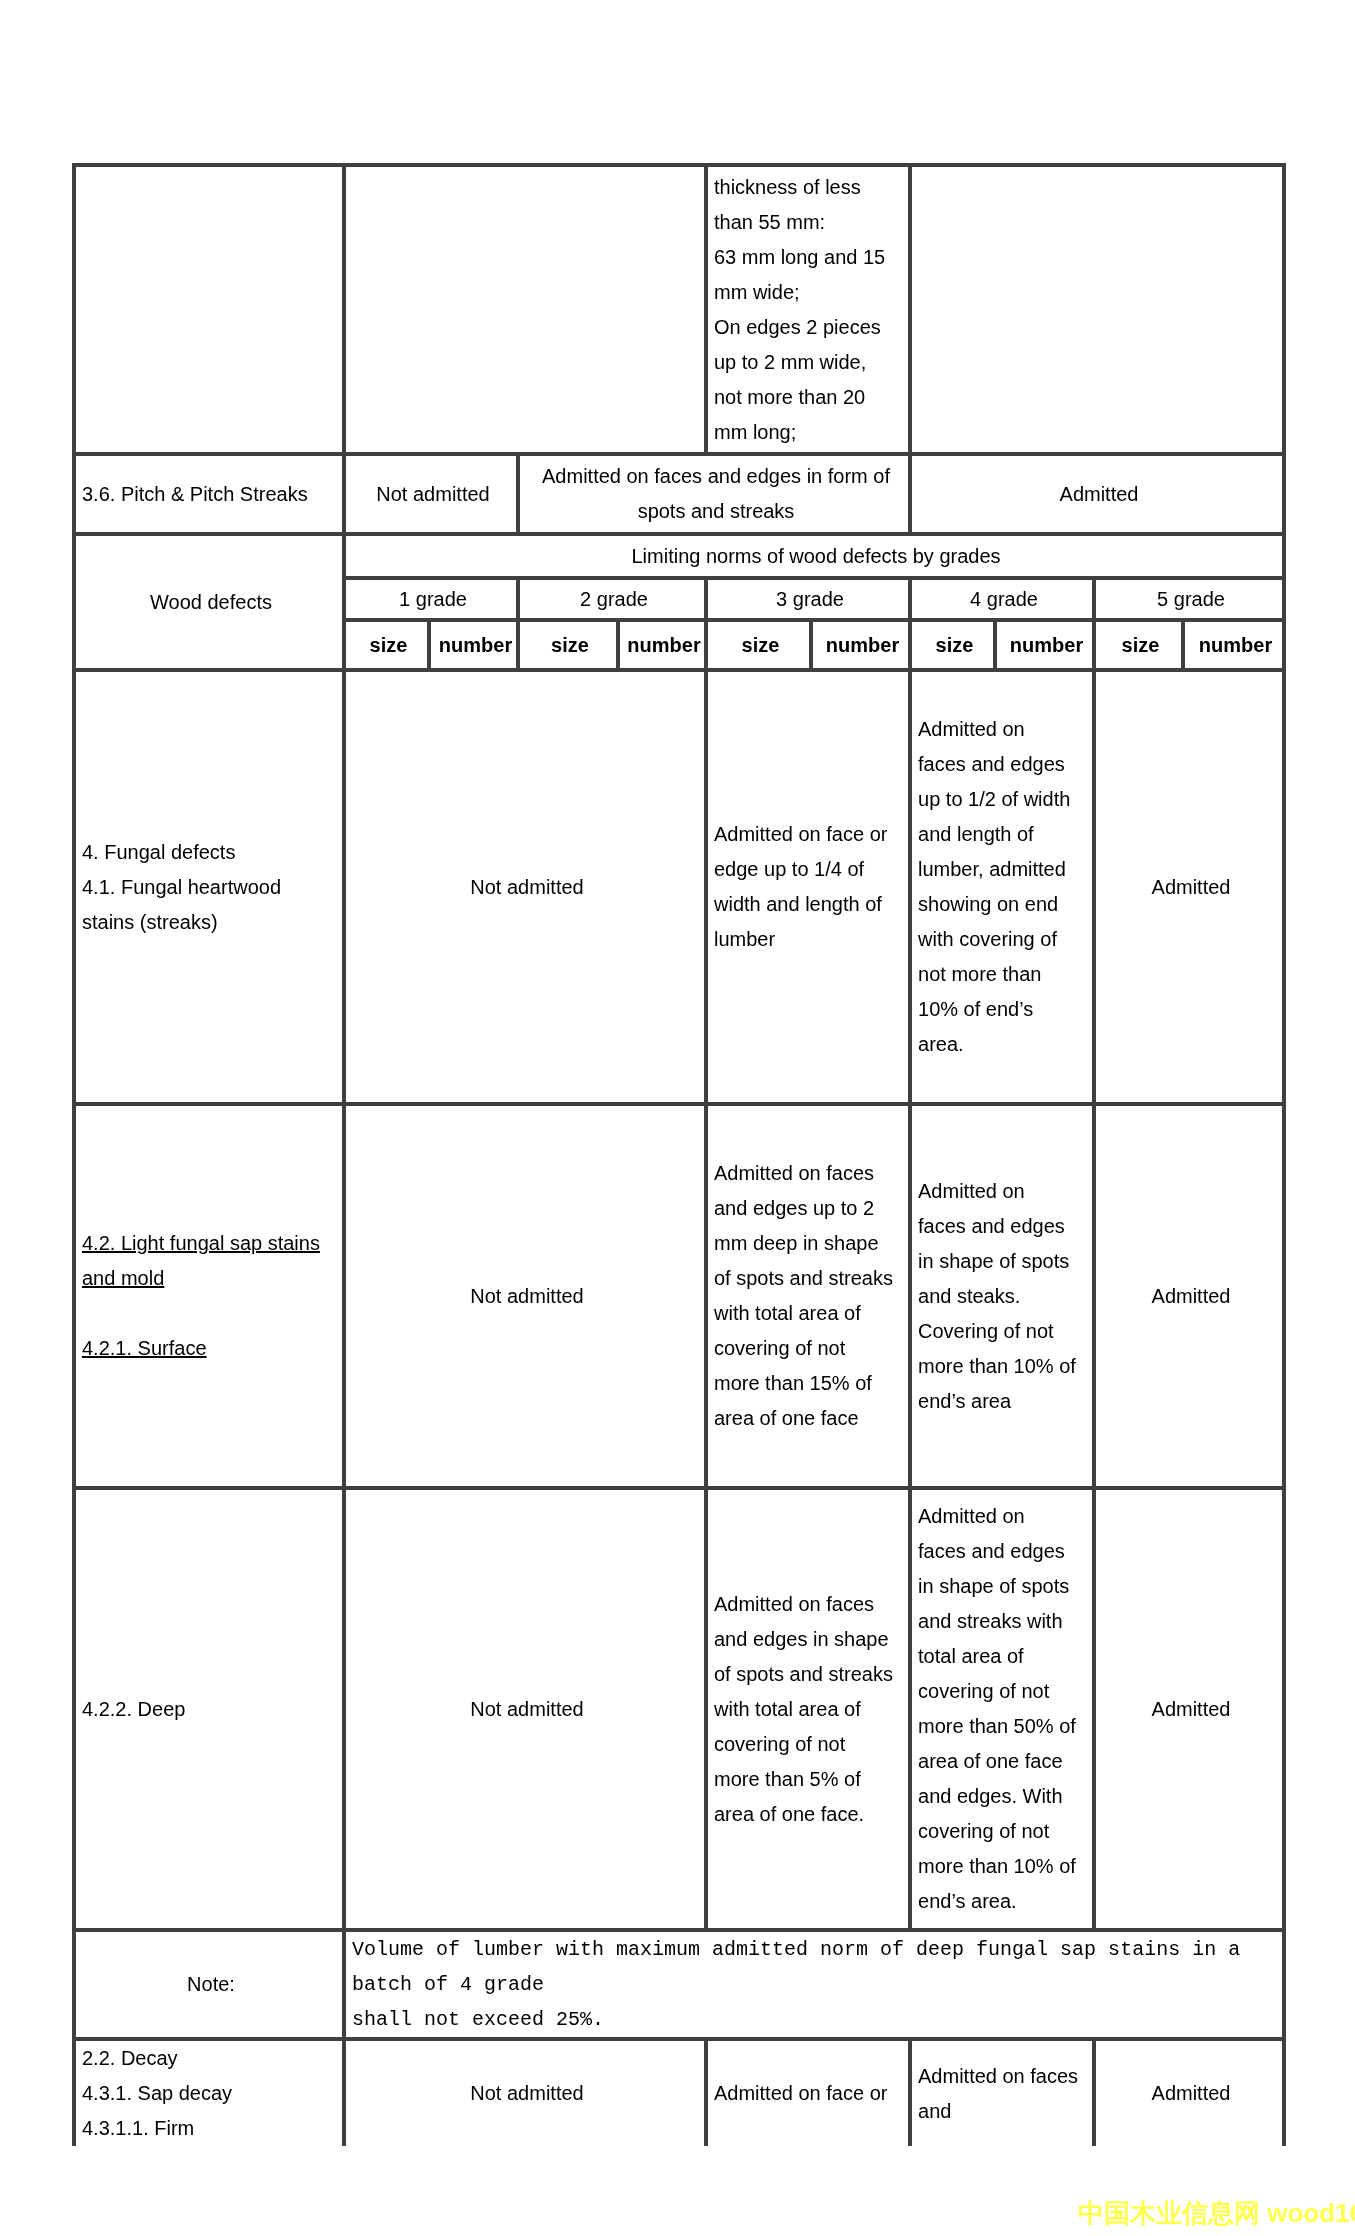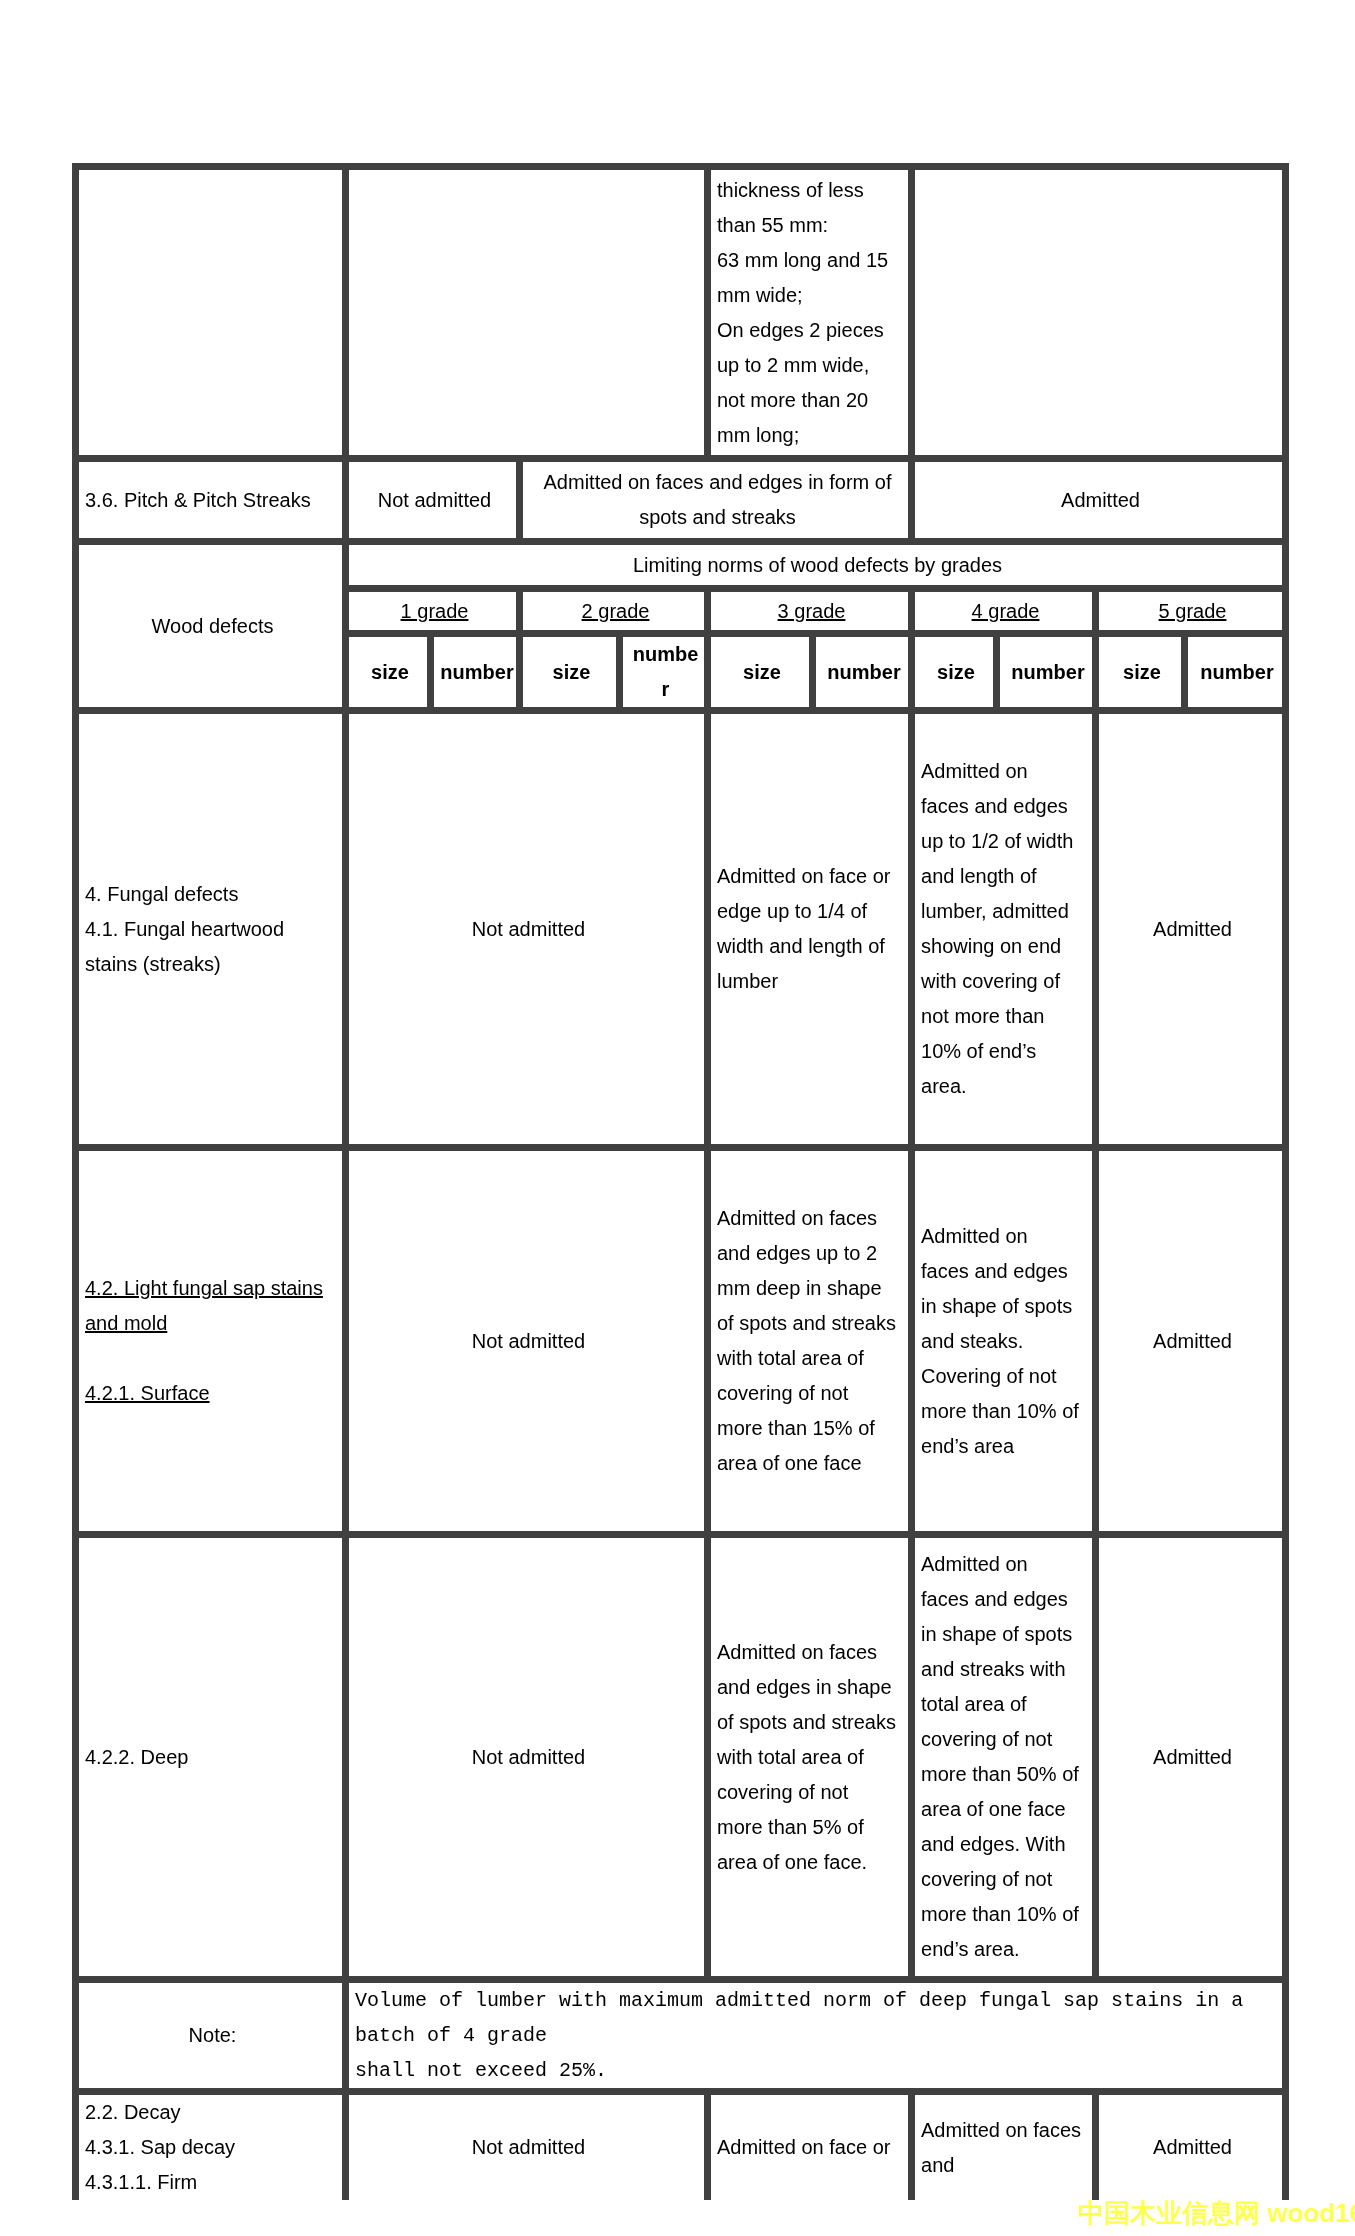--- a/index.html
+++ b/index.html
@@ -12,37 +12,37 @@
     color:#000000;
   }
   table.defects{
     position:absolute;
     left:72px;top:163px;
     width:1211px;
     border-collapse:collapse;
     table-layout:fixed;
   }
   table.defects td{
-    border:7px solid #404040;
+    border:4px solid #404040;
     font-size:20px;
     line-height:35px;
     white-space:pre-line;
     padding:0 2px 0 6px;
     vertical-align:middle;
     overflow:hidden;
     word-wrap:break-word;
   }
   .ctr{text-align:center;padding-left:2px;}
   .vt{vertical-align:top;}
   .vb{vertical-align:bottom;padding-bottom:6px;text-align:center;}
   
   tr.ra td{height:285px;}
   tr.rb td{height:76px;}
   tr.rc td{height:40px;}
-  tr.rd td{height:38px;text-decoration:underline;}
+  tr.rd td{height:38px;}
   tr.re td{height:46px;font-weight:bold;}
   tr.rf td{height:430px;}
   tr.rg td{height:380px;}
   tr.rh td{height:438px;}
   tr.ri td{height:62px;}
   tr.rj td{height:105px;border-bottom:none;}
   
   .a-g3{padding-top:10px;}
   .f-c1{padding-top:12px;}
   .f-na{padding-top:108px;}

